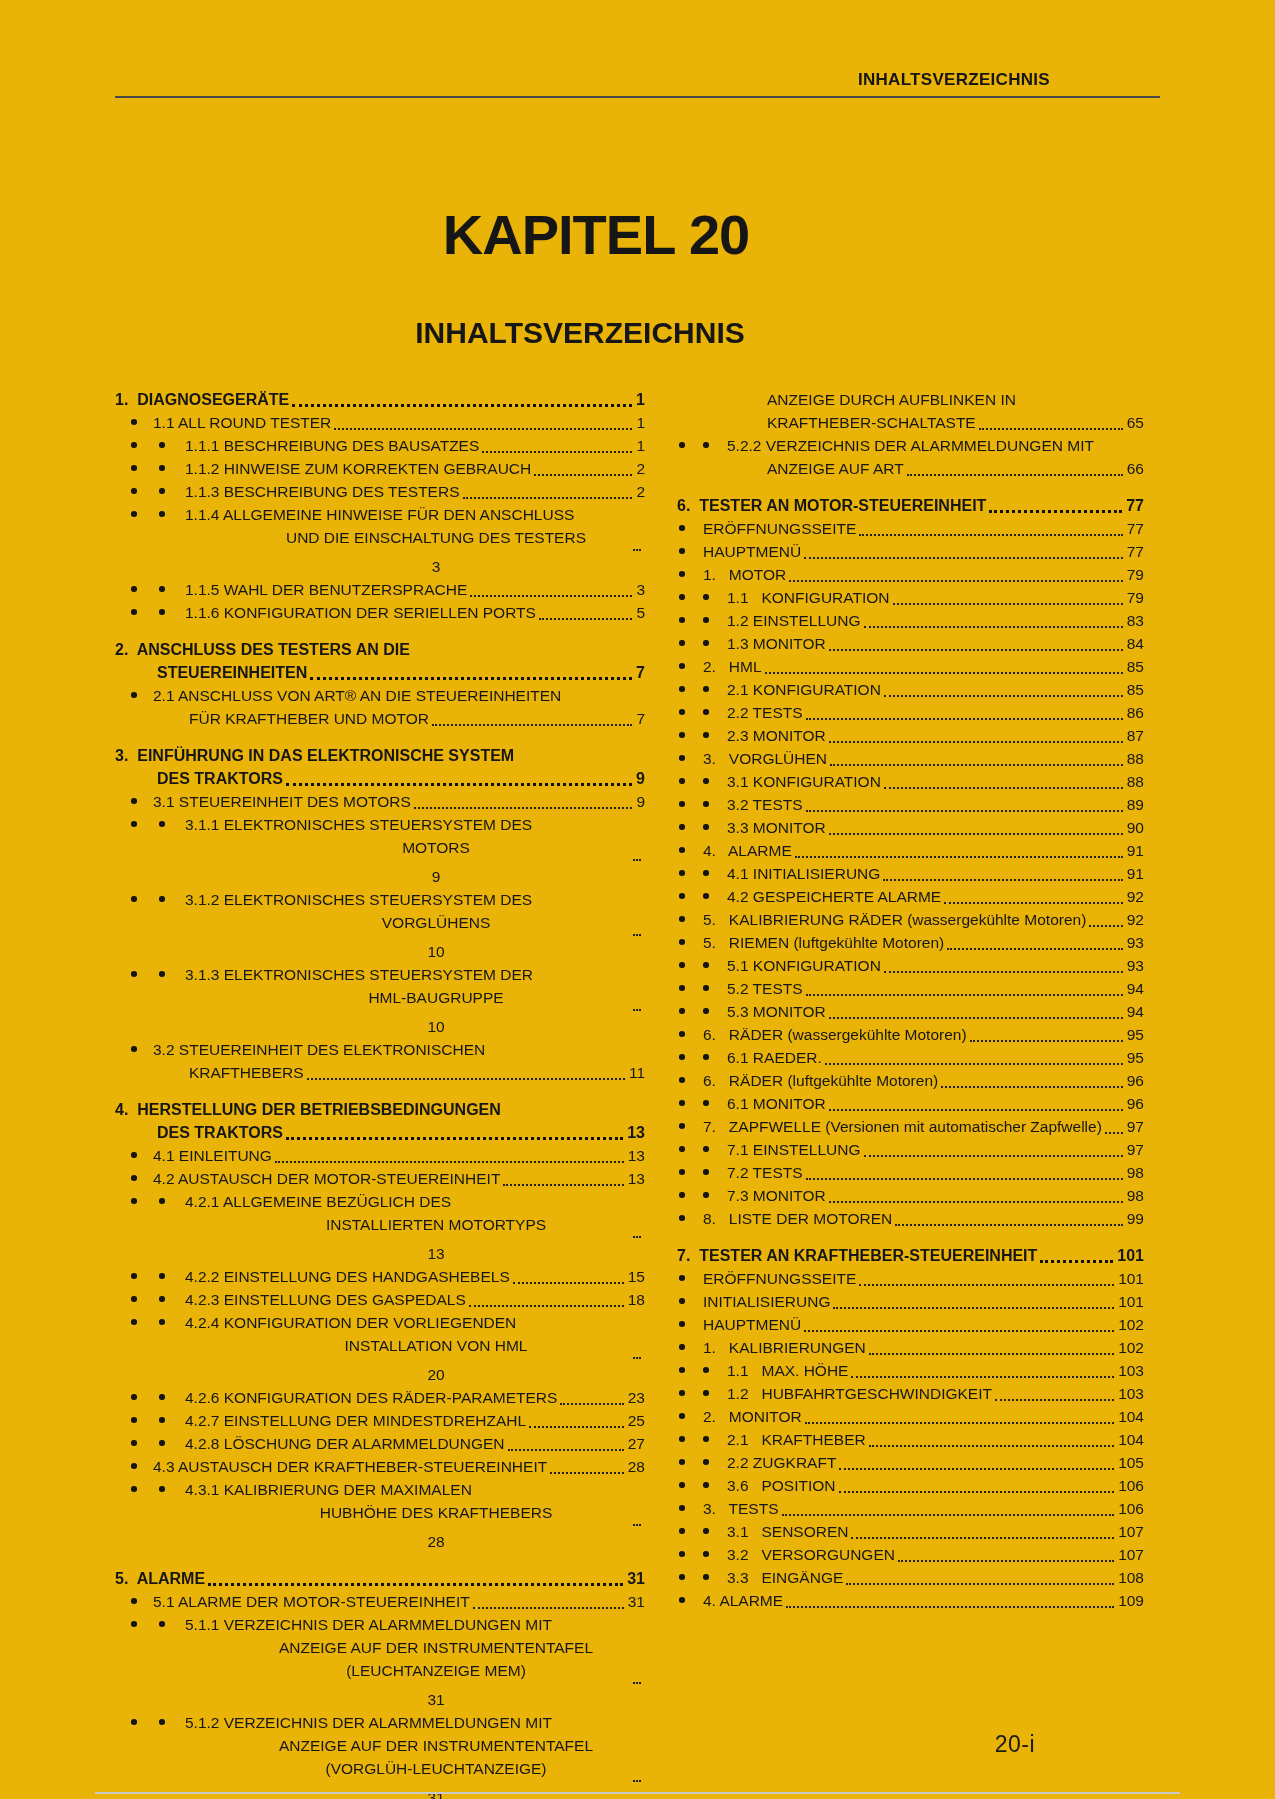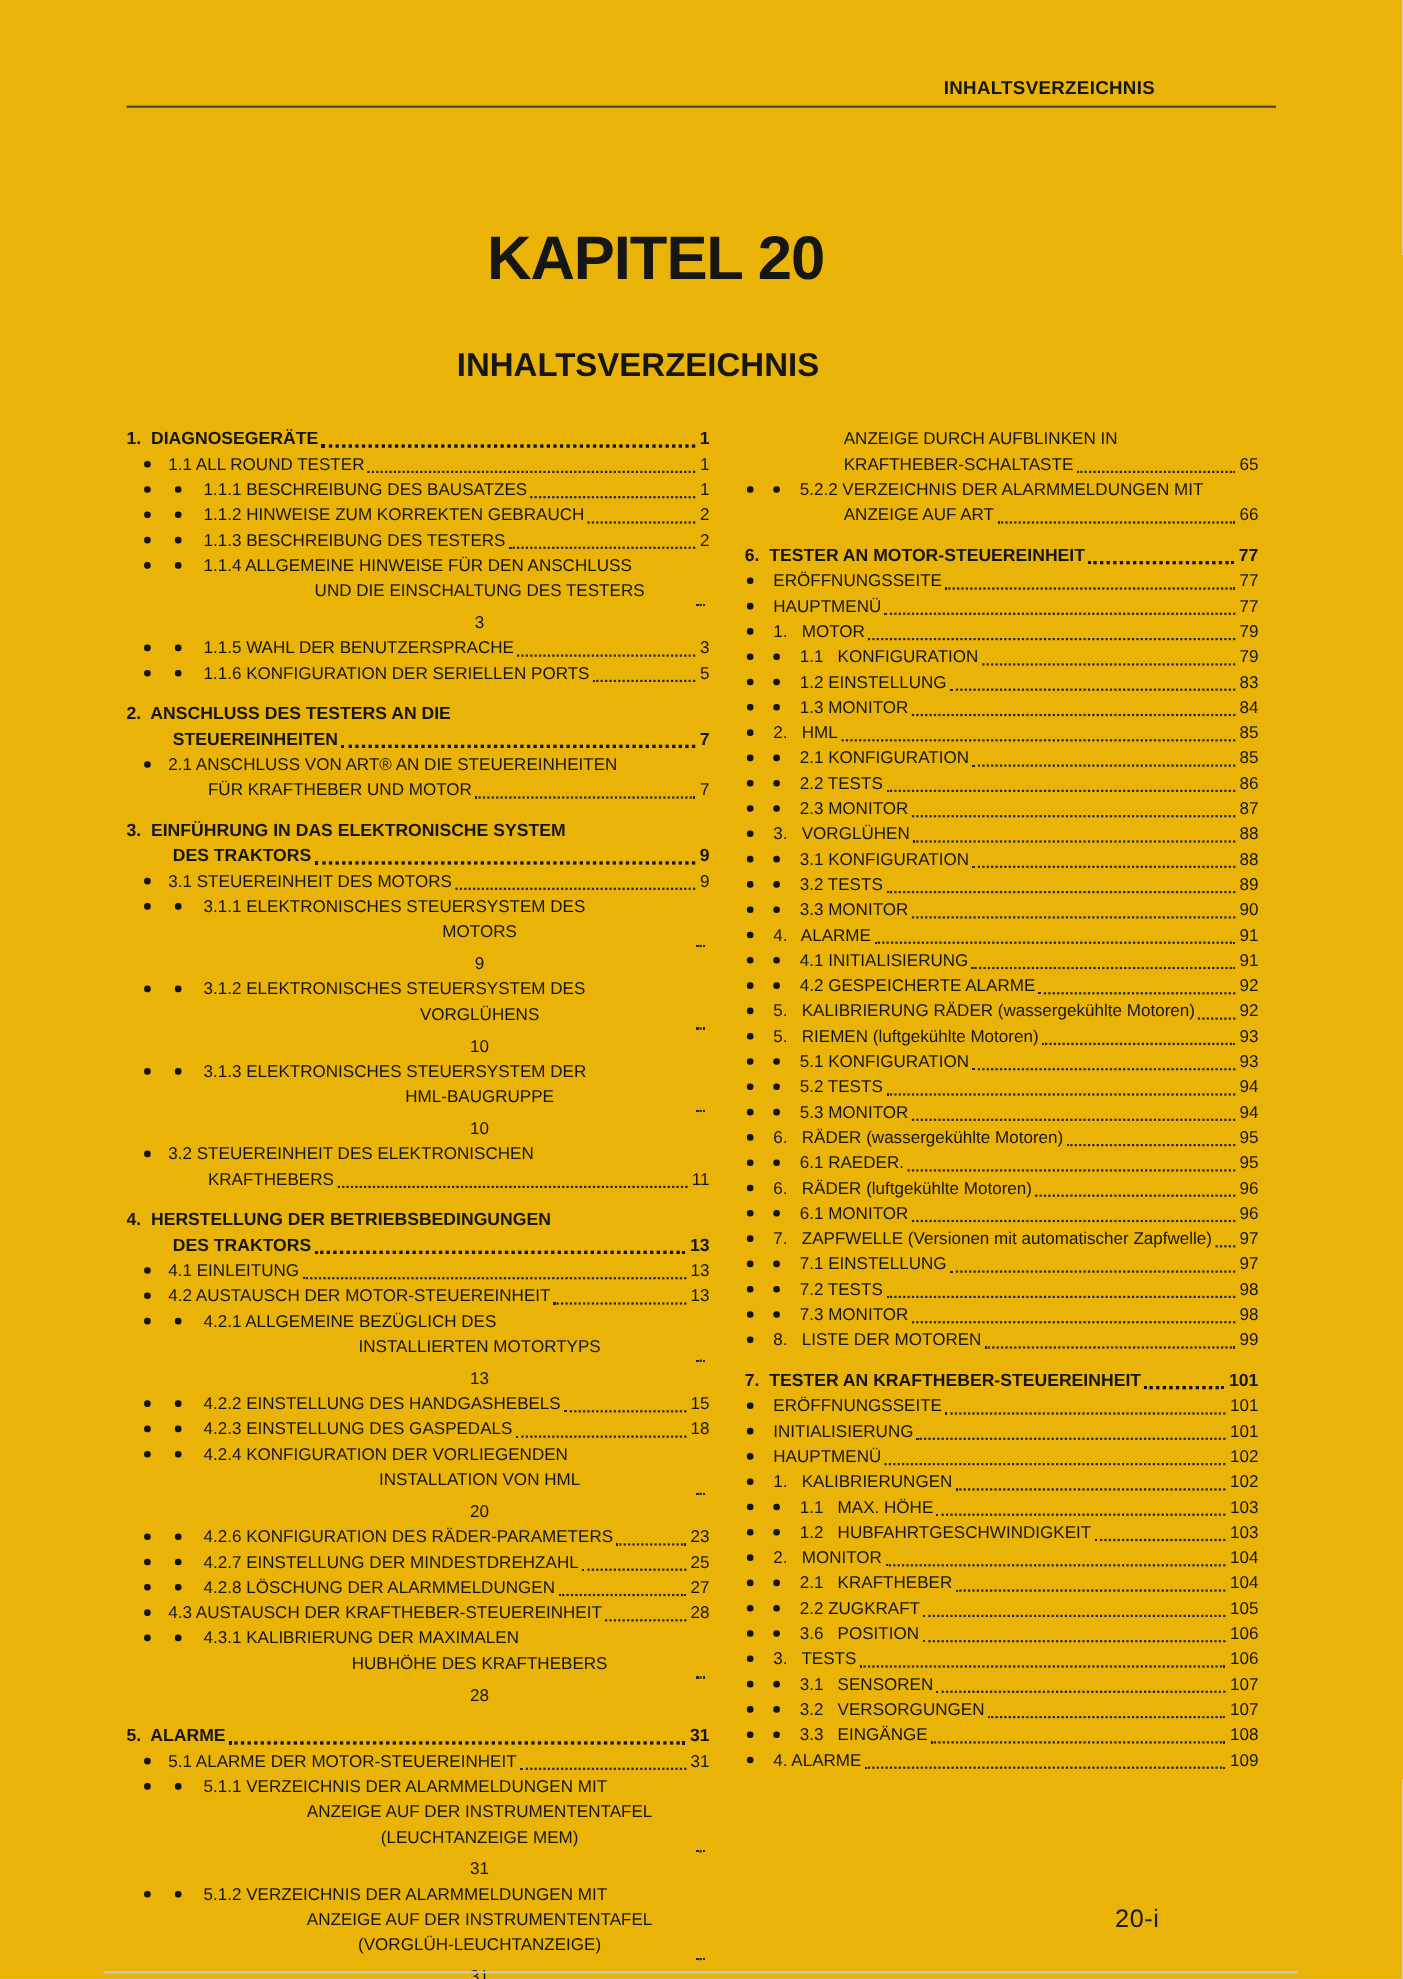--- a/index.html
+++ b/index.html
@@ -67,21 +67,21 @@
 
   
   .col-right .entry.h1 .line{padding-left:0;}
   .col-right .entry.l1 .line{padding-left:26px;}
   .col-right .entry.l2 .line{padding-left:50px;}
   .col-right .entry.l2 .line.cont{padding-left:90px;}
   .col-right .entry .b1{left:2px;}
   .col-right .entry.l2 .b2{left:26px;}
 
   .page-label{
-    position:absolute;top:1731px;right:221px;
+    position:absolute;top:1731px;right:240px;
     font-size:23px;letter-spacing:.5px;color:#1a1a1a;
   }
   .bottom-edge{
     position:absolute;bottom:5px;left:95px;right:95px;
     border-top:2px solid #c9c9c9;
   }
 </style>
 </head>
 <body>
 

